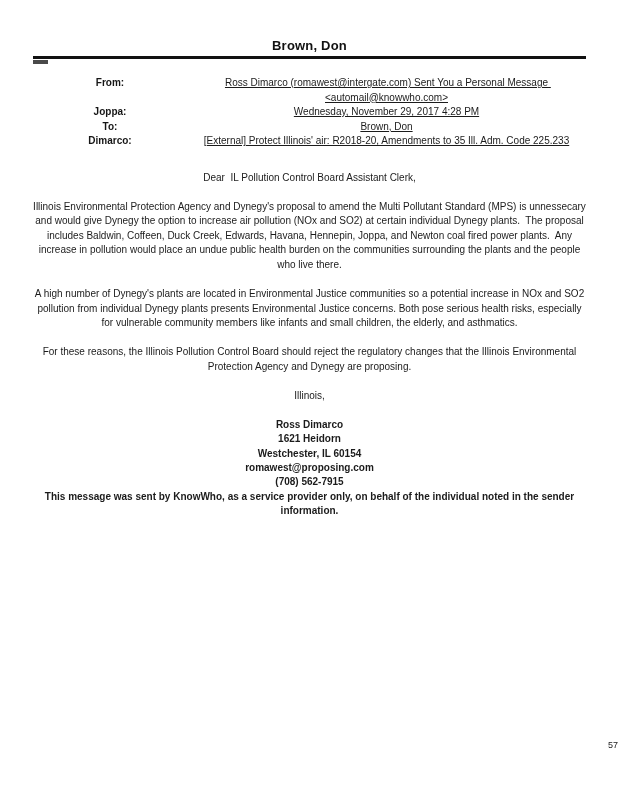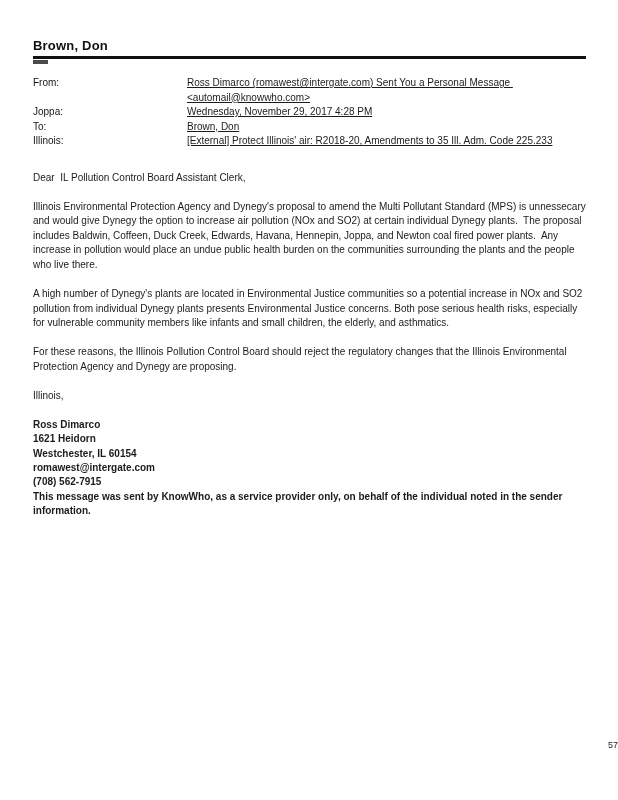--- a/index.html
+++ b/index.html
@@ -14,20 +14,21 @@
     background: #ffffff;
     font-family: "Liberation Sans", sans-serif;
     color: #1b1b1b;
     overflow: hidden;
   }
   .content {
     position: absolute;
     left: 33px;
     top: 38px;
     width: 553px;
+    text-align: center;
   }
   .doc-title {
     font-size: 13px;
     font-weight: bold;
     margin: 0 0 3px 0;
     letter-spacing: 0.2px;
     color: #111;
   }
   .title-rule {
     height: 3px;
@@ -46,21 +47,21 @@
     font-size: 10px;
     line-height: 14.5px;
   }
   .meta-row {
     display: flex;
     align-items: flex-start;
   }
   .meta-label {
     width: 154px;
     flex: 0 0 154px;
-    font-weight: normal;
+    font-weight: bold;
     color: #161616;
   }
   .meta-value {
     flex: 1;
     color: #1b1b1b;
     white-space: pre-wrap;
     word-break: break-word;
     text-decoration: underline;
   }
   .body-text {
@@ -112,37 +113,37 @@
       </div>
       <div class="meta-row">
         <div class="meta-label">Joppa:</div>
         <div class="meta-value">Wednesday, November 29, 2017 4:28 PM</div>
       </div>
       <div class="meta-row">
         <div class="meta-label">To:</div>
         <div class="meta-value">Brown, Don</div>
       </div>
       <div class="meta-row">
-        <div class="meta-label">Illinois:</div>
+        <div class="meta-label">Dimarco:</div>
         <div class="meta-value">[External] Protect Illinois' air: R2018-20, Amendments to 35 Ill. Adm. Code 225.233</div>
       </div>
     </div>
 
     <div class="body-text">
       <p class="salutation">Dear  IL Pollution Control Board Assistant Clerk,</p>
       <p>Illinois Environmental Protection Agency and Dynegy's proposal to amend the Multi Pollutant Standard (MPS) is unnessecary and would give Dynegy the option to increase air pollution (NOx and SO2) at certain individual Dynegy plants.  The proposal includes Baldwin, Coffeen, Duck Creek, Edwards, Havana, Hennepin, Joppa, and Newton coal fired power plants.  Any increase in pollution would place an undue public health burden on the communities surrounding the plants and the people who live there.</p>
       <p>A high number of Dynegy's plants are located in Environmental Justice communities so a potential increase in NOx and SO2 pollution from individual Dynegy plants presents Environmental Justice concerns. Both pose serious health risks, especially for vulnerable community members like infants and small children, the elderly, and asthmatics.</p>
       <p>For these reasons, the Illinois Pollution Control Board should reject the regulatory changes that the Illinois Environmental Protection Agency and Dynegy are proposing.</p>
       <p class="closing">Illinois,</p>
 
       <div class="signature">
         <div>Ross Dimarco</div>
         <div>1621 Heidorn</div>
         <div>Westchester, IL 60154</div>
-        <div>romawest@intergate.com</div>
+        <div>romawest@proposing.com</div>
         <div>(708) 562-7915</div>
       </div>
 
       <p class="disclaimer">This message was sent by KnowWho, as a service provider only, on behalf of the individual noted in the sender information.</p>
     </div>
 
   </div>
 
   <div class="page-number">57</div>
 </div>

